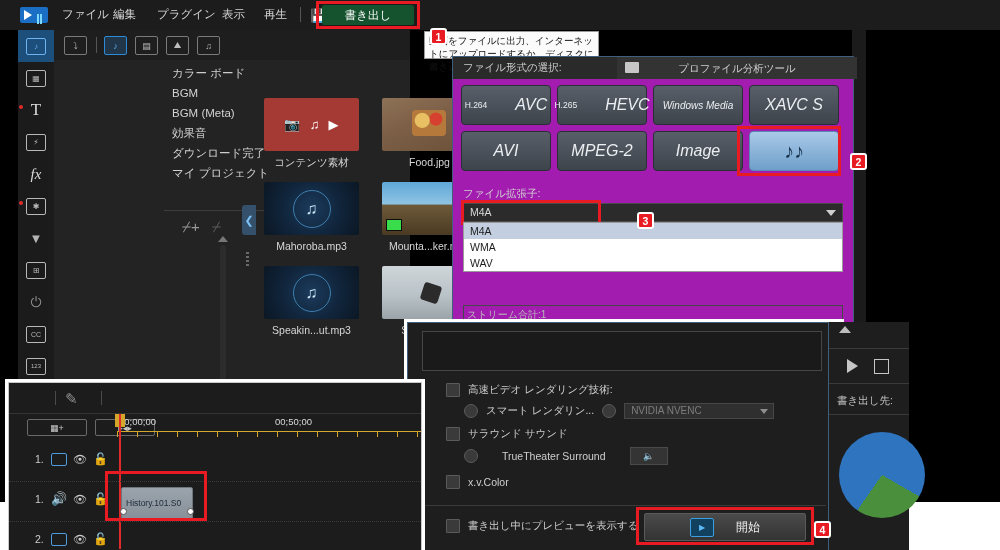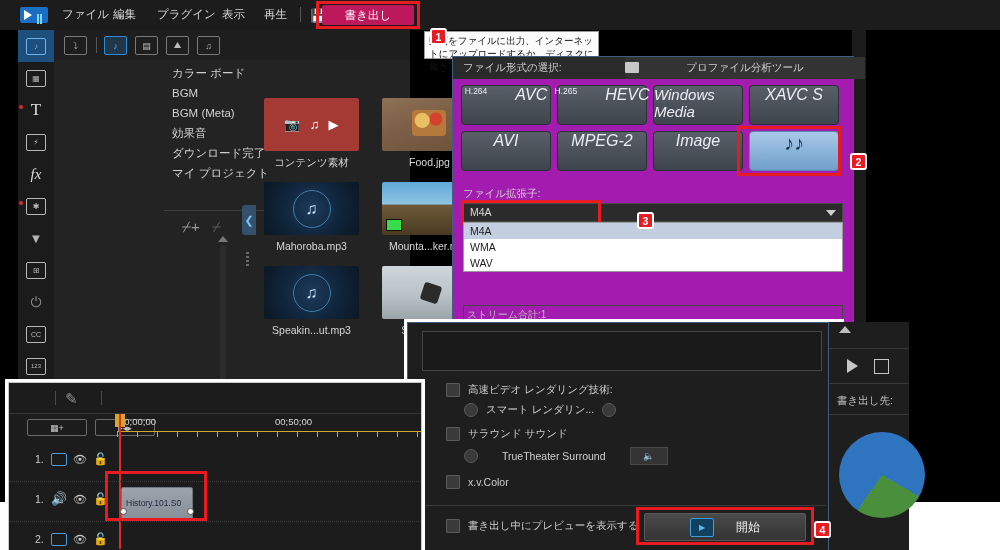--- a/index.html
+++ b/index.html
@@ -11,21 +11,21 @@
 
   .menubar{position:absolute;left:0;top:0;width:1000px;height:30px;background:#1c1c1c;}
   .logo{position:absolute;left:20px;top:7px;width:28px;height:16px;background:#1a6fc4;border-radius:2px;}
   .logo:after{content:"";position:absolute;left:4px;top:3px;border-left:8px solid #fff;border-top:5px solid transparent;border-bottom:5px solid transparent;}
   .logo .bars{position:absolute;right:3px;top:3px;width:8px;height:10px;}
   .logo .bars i{display:inline-block;width:2px;height:10px;background:#7fd8ff;margin-right:1px;}
   .menuitem{position:absolute;top:7px;color:#d6d6d6;font-size:11.5px;white-space:nowrap;}
   .mdiv{position:absolute;top:7px;width:1px;height:15px;background:#555;}
   .micon{position:absolute;top:8px;color:#bbb;font-size:13px;}
   .micon.dim{color:#5d5d5d;}
-  .exportbtn{position:absolute;left:322px;top:5px;width:92px;height:20px;background:#be185d;border-radius:2px;color:#fff;font-size:11.5px;text-align:center;line-height:20px;}
+  .exportbtn{position:absolute;left:322px;top:5px;width:92px;height:20px;background:#14532d;border-radius:2px;color:#fff;font-size:11.5px;text-align:center;line-height:20px;}
   .redbox{position:absolute;border:3px solid #e81b23;box-sizing:border-box;}
 
   .tooltip{position:absolute;left:424px;top:31px;width:175px;height:28px;background:#fbfbfb;border:1px solid #9a9a9a;color:#111;font-size:9.5px;line-height:13px;padding:2px 4px;box-sizing:border-box;}
 
   
   .rail{position:absolute;left:18px;top:30px;width:36px;height:355px;background:#1b1b1b;}
   .railitem{position:relative;width:36px;height:32px;display:flex;align-items:center;justify-content:center;color:#c9c9c9;font-size:14px;}
   .railitem.sel{background:#1d4f7c;}
   .railicon{width:20px;height:17px;border:1.4px solid #b9b9b9;border-radius:2px;display:flex;align-items:center;justify-content:center;font-size:8px;color:#b9b9b9;box-sizing:border-box;}
   .railitem.sel .railicon{border-color:#6fb4f0;color:#6fb4f0;}
@@ -60,26 +60,26 @@
   .ph-mtn:after{content:"";position:absolute;left:4px;bottom:4px;width:14px;height:10px;background:#39dd4b;border:1px solid #0e0e0e;}
   .ph-sport{background:linear-gradient(#cfd6da 0%,#b9c2c7 55%,#9aa4a9 100%);}
   .ph-sport:after{content:"";position:absolute;left:40px;top:18px;width:18px;height:18px;background:#2b2b2b;border-radius:3px;transform:rotate(18deg);}
   .audio-tile{background:radial-gradient(circle at 50% 50%,#1b3b5c 0%,#10243a 55%,#0b1724 100%);display:flex;align-items:center;justify-content:center;}
   .audio-ring{width:36px;height:36px;border:1.4px solid #3e7fae;border-radius:50%;display:flex;align-items:center;justify-content:center;color:#cfe6f7;font-size:16px;}
 
   
   .expdlg{position:absolute;left:452px;top:56px;width:400px;height:330px;background:#a21caf;border:1px solid #3f5f7e;}
   .exphdr{position:absolute;left:0;top:0;width:400px;height:22px;background:#2a2a2a;}
   .explabel{position:absolute;left:10px;top:4px;color:#cccccc;font-size:10.5px;}
-  .proftab{position:absolute;left:172px;top:0;width:240px;height:22px;background:#333;color:#d0d0d0;font-size:10.5px;text-align:center;line-height:22px;font-family:Liberation Serif, serif;}
+  .proftab{position:absolute;left:164px;top:0;width:240px;height:22px;background:#333;color:#d0d0d0;font-size:10.5px;text-align:center;line-height:22px;}
   .profico{position:absolute;left:172px;top:5px;width:14px;height:11px;background:#c7c7c7;border-radius:1px;}
   .fmtgrid{position:absolute;left:8px;top:28px;width:384px;}
-  .fmt{position:absolute;width:90px;height:40px;background:linear-gradient(#585f68,#3e444c);border:1px solid #2a2f35;border-radius:4px;color:#eceff2;font-size:16px;font-style:italic;display:flex;align-items:flex-start;justify-content:center;box-sizing:border-box;gap:28px;}
+  .fmt{position:absolute;width:90px;height:40px;background:linear-gradient(#585f68,#3e444c);border:1px solid #2a2f35;border-radius:4px;color:#eceff2;font-size:16px;font-style:italic;display:flex;align-items:center;justify-content:center;box-sizing:border-box;gap:28px;}
   .fmt small{font-size:8.5px;vertical-align:super;font-style:normal;}
-  .fmt.small{font-size:15px;}
+  .fmt.small{font-size:10px;}
   .fmt.sel{background:linear-gradient(#a9c9e8,#6f9fca);border-color:#5c88b4;color:#17324d;}
   .extlabel{position:absolute;left:10px;top:130px;color:#cfcfcf;font-size:10.5px;}
   .extcombo{position:absolute;left:10px;top:146px;width:380px;height:19px;background:#2b2b2b;border:1px solid #4a4a4a;box-sizing:border-box;color:#d8d8d8;font-size:10.5px;line-height:17px;padding-left:6px;}
   .extcaret{position:absolute;right:6px;top:6px;width:0;height:0;border-left:5px solid transparent;border-right:5px solid transparent;border-top:6px solid #cfcfcf;}
   .extlist{position:absolute;left:10px;top:165px;width:380px;background:#fff;border:1px solid #9b9b9b;box-sizing:border-box;}
   .extopt{height:16px;line-height:16px;padding-left:6px;color:#1c1c1c;font-size:10.5px;}
   .extopt.hl{background:#c3cfe0;}
   .streambox{position:absolute;left:10px;top:248px;width:380px;height:52px;border:1px solid #464646;box-sizing:border-box;}
   .streamlbl{position:absolute;left:14px;top:251px;color:#b9b9b9;font-size:10px;}
 
@@ -315,20 +315,24 @@
       <div class="setbox"></div>
 
       <div class="srow" style="left:38px;top:60px;">
         <span class="cbx"></span>
         <span>高速ビデオ レンダリング技術:</span>
       </div>
       <div class="srow" style="left:56px;top:80px;">
         <span class="rdo"></span>
         <span>スマート レンダリン...</span>
         <span class="rdo"></span>
+        <span class="gpucombo">
+          <span>NVIDIA NVENC</span>
+          <span class="c2"></span>
+        </span>
       </div>
       <div class="srow" style="left:38px;top:104px;">
         <span class="cbx"></span>
         <span>サラウンド サウンド</span>
       </div>
       <div class="srow" style="left:56px;top:124px;gap:24px;">
         <span class="rdo"></span>
         <span>TrueTheater Surround</span>
         <span class="ttbtn">🔈</span>
       </div>

